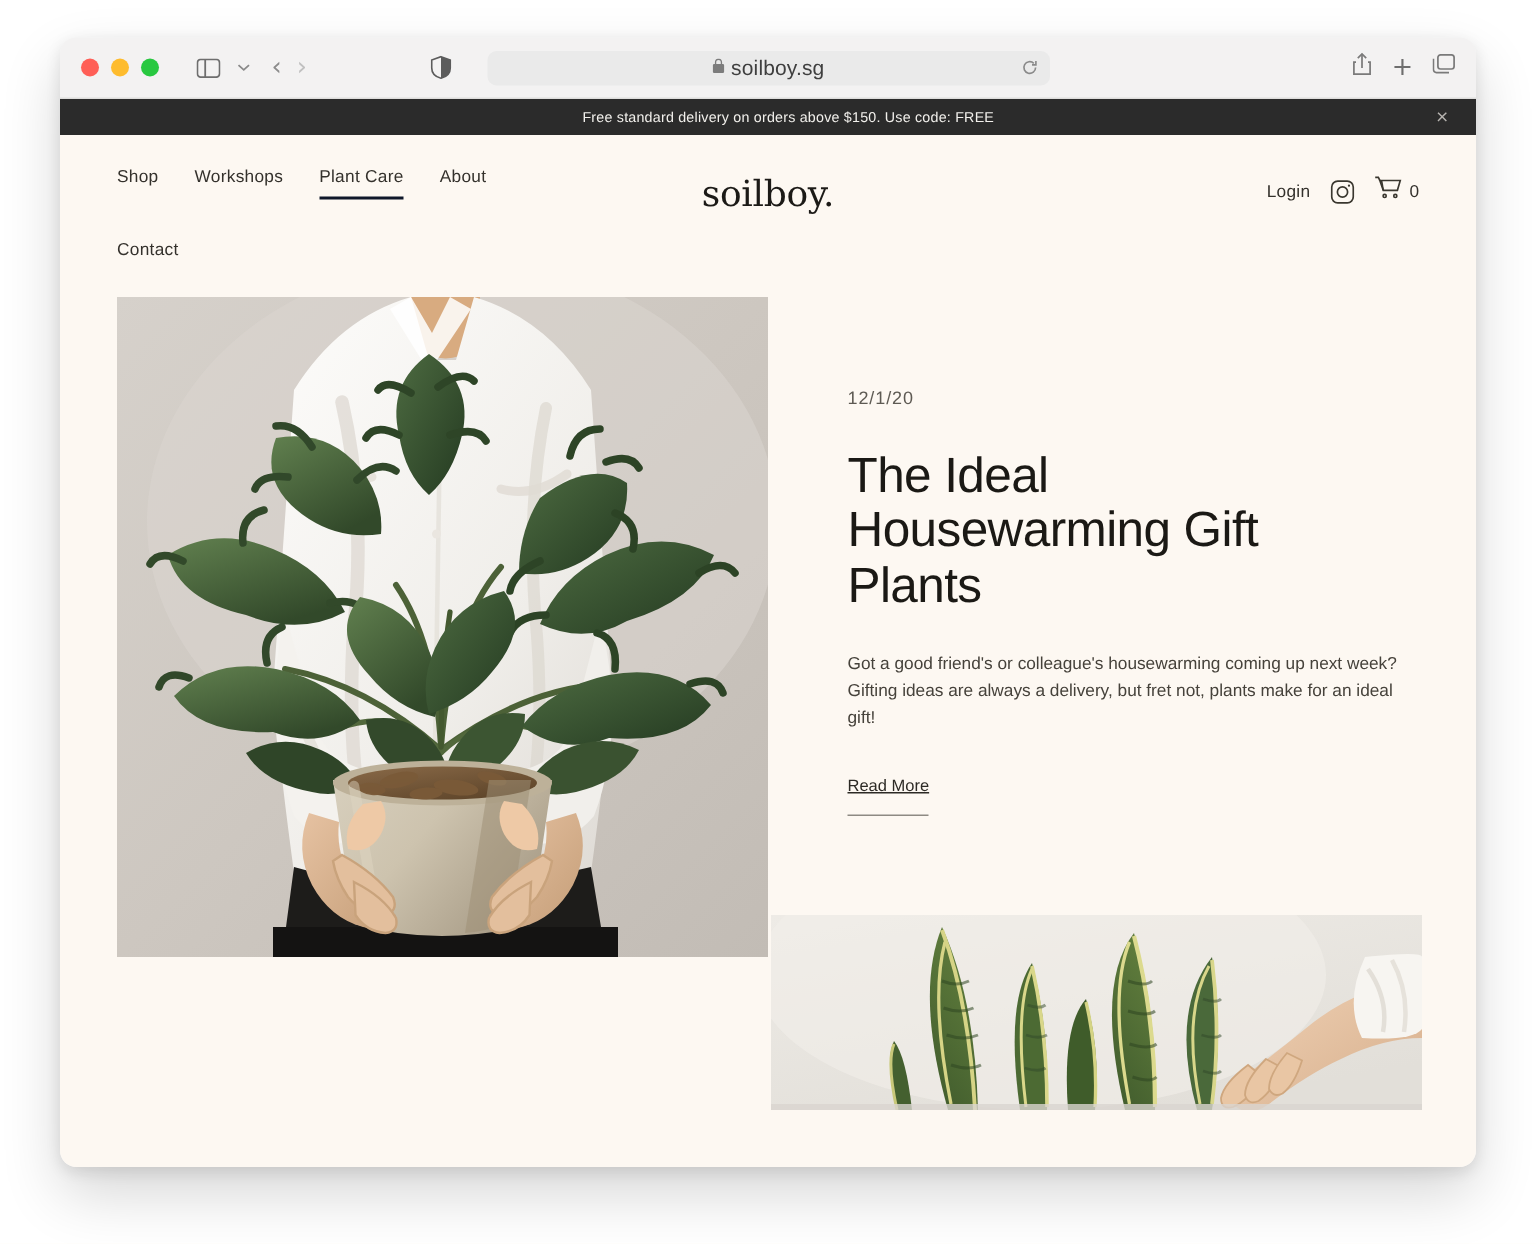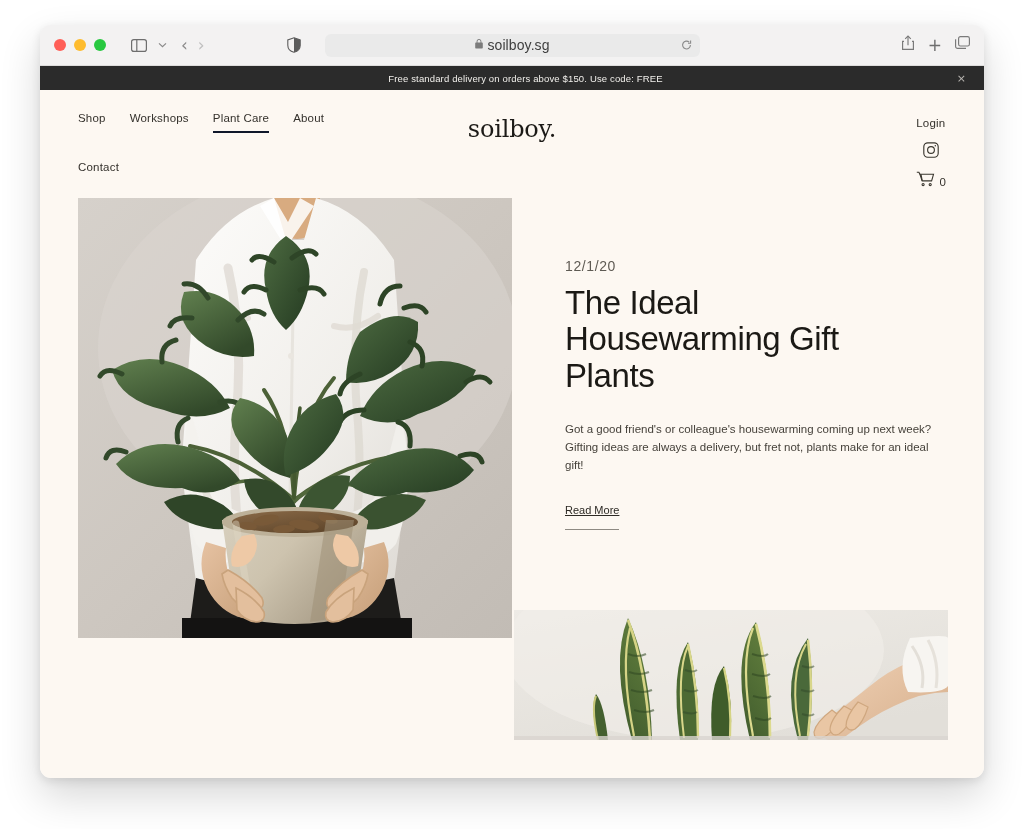--- a/index.html
+++ b/index.html
@@ -130,21 +130,21 @@
     font-family: "DejaVu Serif", serif;
     font-size: 24px;
     color: #1c1a17;
     letter-spacing: -0.2px;
     font-weight: 400;
   }
 
   .header-right {
     position: absolute;
     right: 38px; top: 27px;
-    display: flex; align-items: center; gap: 13px; flex-direction: column;
+    display: flex; align-items: center; gap: 13px;
   }
   .login-link { font-size: 11.5px; color: #34312c; letter-spacing:.2px; }
   .ig-icon { color: #3a372f; display:flex; }
   .cart-wrap { display: flex; align-items: center; gap: 5px; color: #3a372f; }
   .cart-count { font-size: 11.5px; color: #34312c; }
 
   
   .hero {
     position: relative;
     height: 560px;
@@ -157,24 +157,24 @@
     overflow: hidden;
     background: #cfc9c3;
   }
 
   .article {
     position: absolute;
     left: 525px; top: 88px;
     width: 390px;
   }
   .article-date {
-    font-size: 14px;
+    font-size: 12px;
     color: #5e5a53;
     letter-spacing: .6px;
-    margin-bottom: 11px;
+    margin-bottom: 27px;
   }
   .article-title {
     font-size: 33px;
     line-height: 1.1;
     color: #1b1915;
     font-weight: 400;
     letter-spacing: -0.4px;
     margin-bottom: 27px;
     max-width: 340px;
   }

